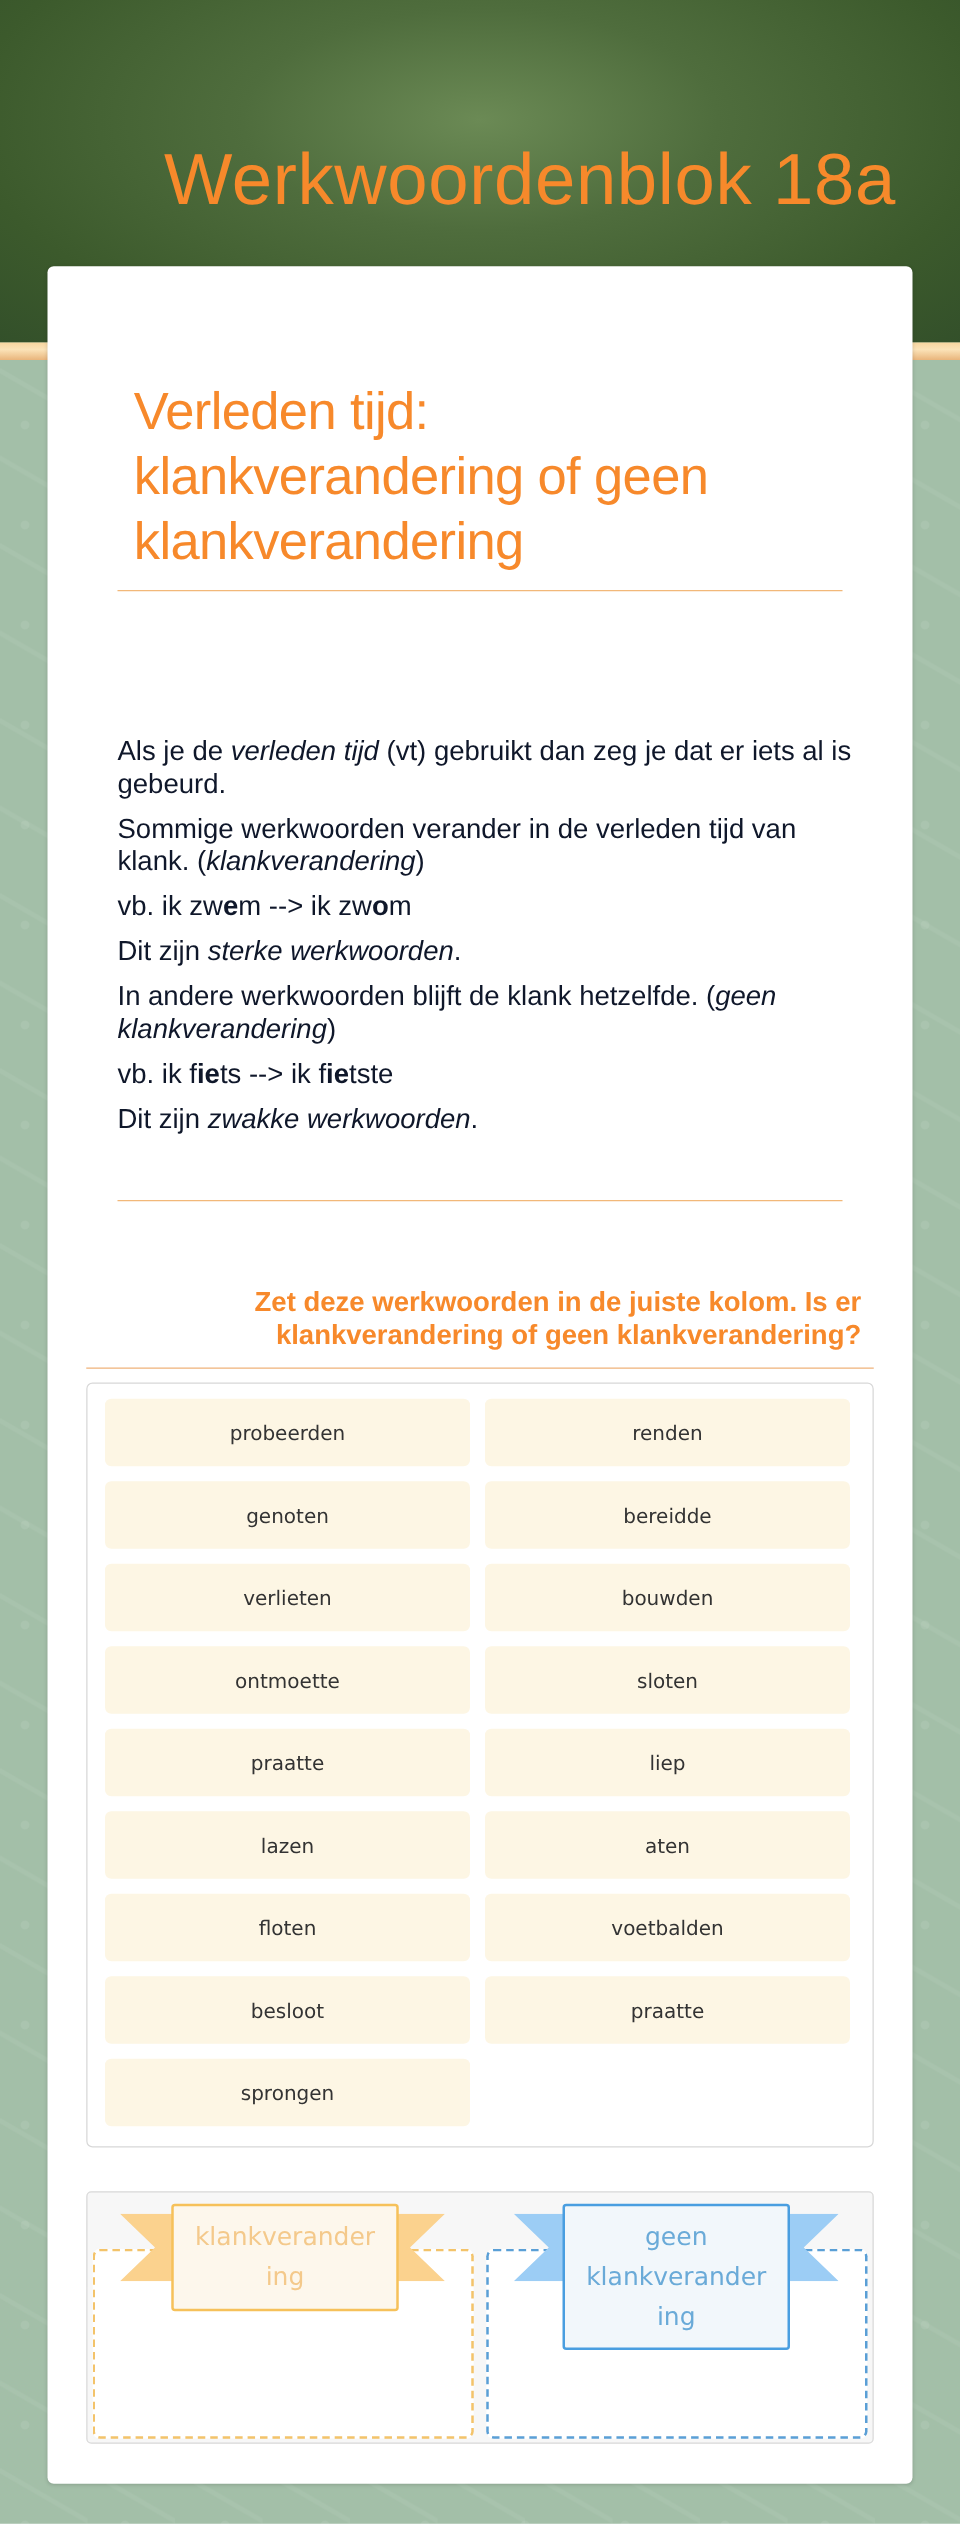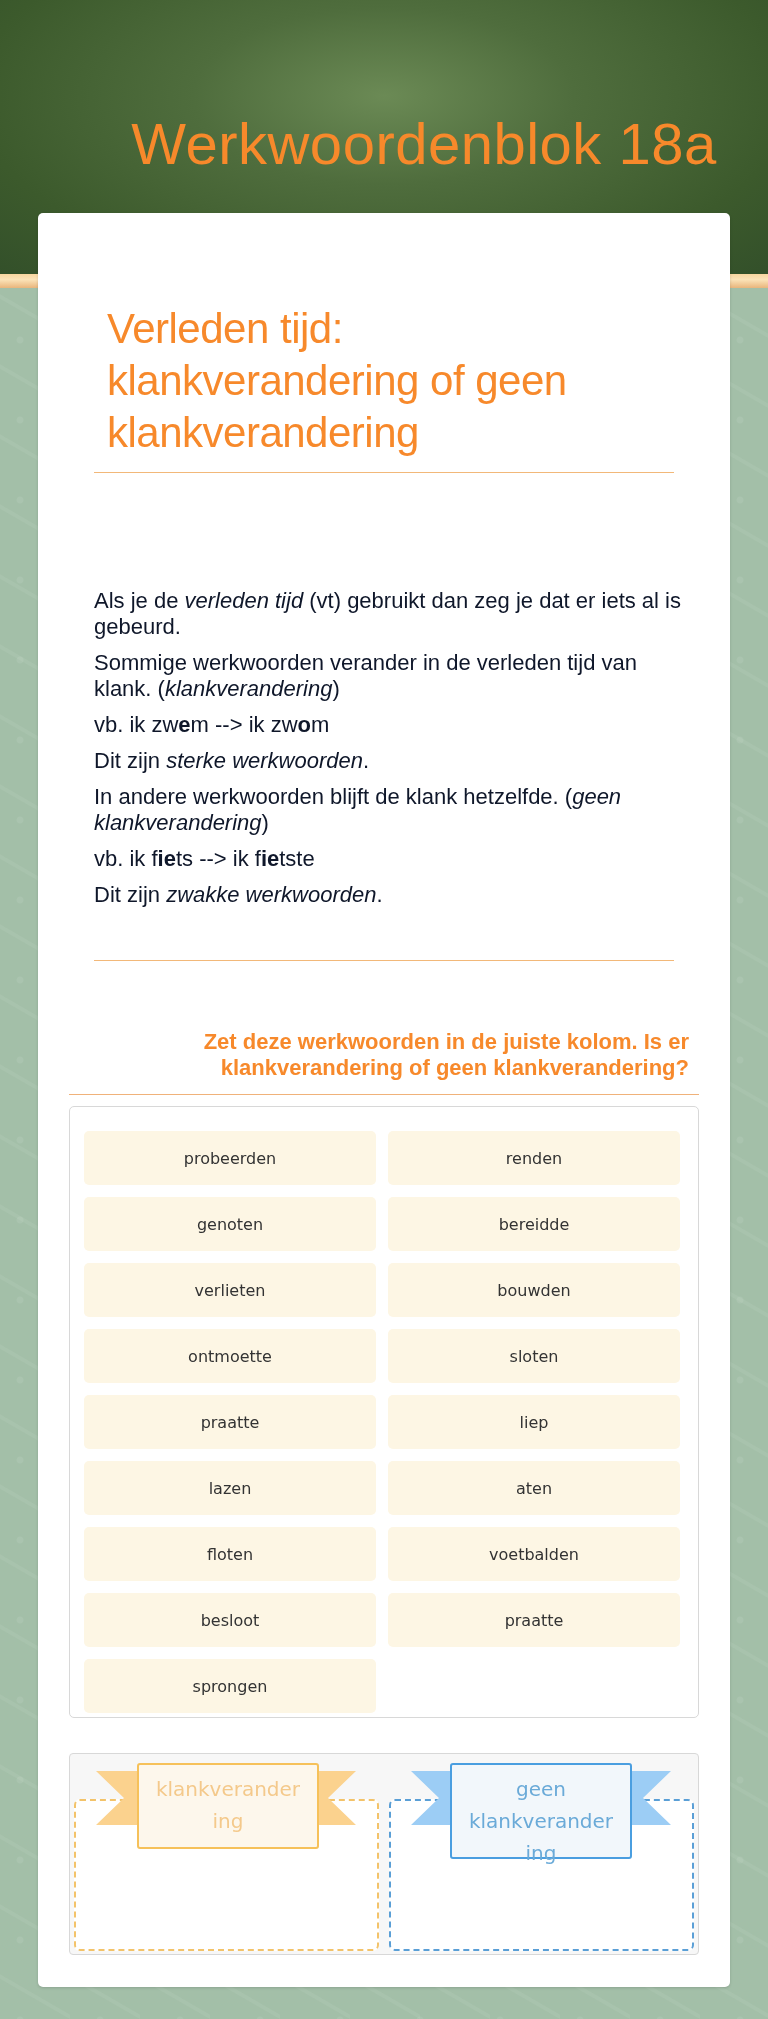--- a/index.html
+++ b/index.html
@@ -52,21 +52,21 @@
   .body-text em { font-style: italic; }
   .body-text b { font-weight: bold; }
   .question {
     position: absolute; left: 31px; top: 816px; width: 620px;
     font-family: "Liberation Sans", sans-serif;
     color: #f7892b; font-weight: bold; font-size: 22px; line-height: 26px; text-align: right;
   }
   .word-pool {
     position: absolute; left: 31px; top: 893px; width: 630px; height: 612px;
     border: 1px solid #d8d8d8; border-radius: 5px; background: #fff;
-    padding: 24px 14px;
+    padding: 12px 14px;
     display: grid; grid-template-columns: 292px 292px; column-gap: 12px; row-gap: 12px;
     grid-auto-rows: 54px;
   }
   .word-tile {
     background: #fdf6e4; border-radius: 5px;
     display: flex; align-items: center; justify-content: center;
     font-family: "DejaVu Sans", sans-serif; font-size: 16px; color: #333;
     cursor: grab;
   }
   .buckets {
@@ -149,19 +149,19 @@
     <div class="label-box label-orange" style="left:67px; top:9px; width:182px; height:86px;">
       <div>klankverander</div>
       <div>ing</div>
     </div>
 
     <div class="bucket blue" style="left:319px;"></div>
     <svg class="ribbon" style="left:341px; top:17px; width:260px;" viewBox="0 0 260 54">
       <polygon points="0,0 60,0 60,54 0,54 28,27" fill="#9ccdf5"></polygon>
       <polygon points="200,0 260,0 232,27 260,54 200,54" fill="#9ccdf5"></polygon>
     </svg>
-    <div class="label-box label-blue" style="left:380px; top:9px; width:182px; height:96px;text-align:center;">
+    <div class="label-box label-blue" style="left:380px; top:9px; width:182px; height:117px;text-align:center;">
       <div>geen</div>
       <div>klankverander</div>
       <div>ing</div>
     </div>
   </div>
 </div>
 
 </body></html>

